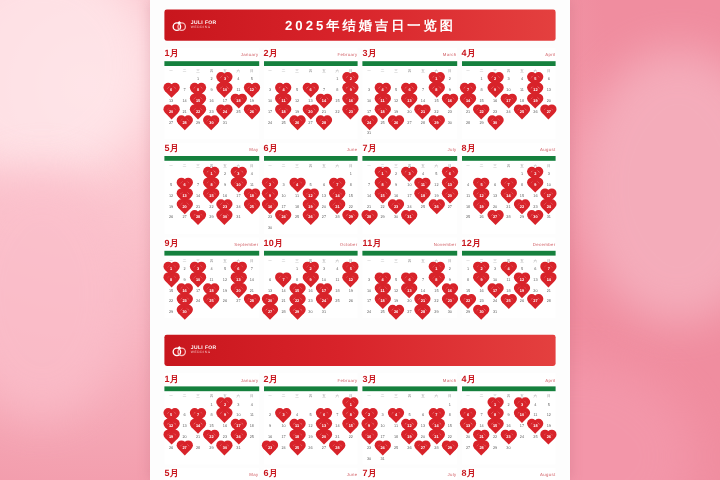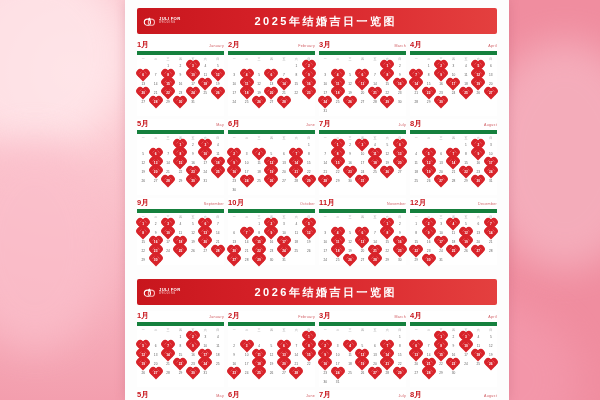--- a/index.html
+++ b/index.html
@@ -32,21 +32,21 @@
   .blob.b1 { left: -60px; top: -40px; width: 190px; height: 190px; background: #ffe9ec; }
   .blob.b2 { left: -40px; top: 140px; width: 150px; height: 210px; background: #fbbfcb; }
   .blob.b3 { right: -50px; top: 40px; width: 170px; height: 230px; background: #f6b7c4; }
   .blob.b4 { right: 20px; bottom: -60px; width: 200px; height: 160px; background: #f49aad; }
 
   
   .sheet {
     position: absolute;
     left: 125px;
     top: 0;
-    width: 384px;
+    width: 350px;
     height: 400px;
     background: #fdfdfd;
     box-shadow: 0 0 10px rgba(160,70,90,.22);
   }
 
   .calendar {
     padding: 0 0 6px 0;
   }
 
   
@@ -825,21 +825,20 @@
                 <circle cx="4.4" cy="7.2" r="3.1" fill="none" stroke="#ffffff" stroke-width="1.1"></circle>
                 <circle cx="8.4" cy="7.2" r="3.1" fill="none" stroke="#f4b8b8" stroke-width="1.1"></circle>
                 <path d="M6.4 2.4 l1.5 1.5 -1.5 1.5 -1.5 -1.5 z" fill="#ffffff"></path>
               </svg>
             </span>
             <span class="brand-text">
               <span class="brand-name">JULI FOR</span>
               <span class="brand-sub">WEDDING</span>
             </span>
           </div>
-          <div class="banner-title">2026年结婚吉日一览图</div>
         </div>
         <div class="months">
           <div class="month">
             <div class="month-head">
               <span class="month-num">1月</span>
               <span class="month-en">January</span>
             </div>
             <div class="weekdays">
               <span>一</span>
               <span>二</span>

